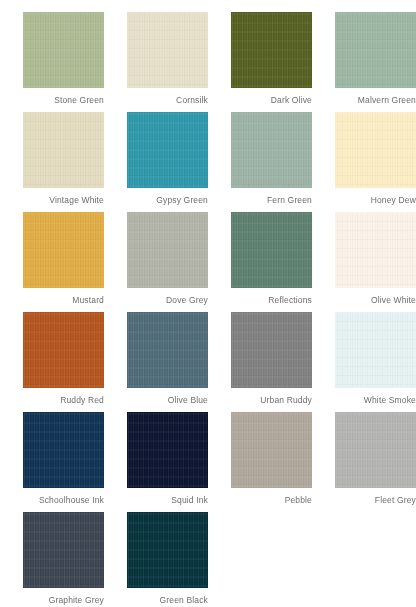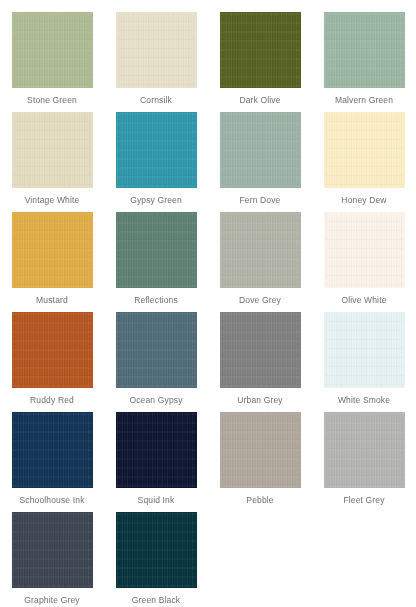--- a/index.html
+++ b/index.html
@@ -23,21 +23,21 @@
     height: 600px;
     box-sizing: border-box;
     padding-top: 12px;
   }
   .swatch-cell {
     position: relative;
     width: 104px;
     height: 100px;
     display: flex;
     flex-direction: column;
-    align-items: center;
+    align-items: flex-end;
   }
   .swatch-chip {
     position: relative;
     width: 81px;
     height: 76px;
     overflow: hidden;
     border: 1px solid rgba(255,255,255,0.0);
     box-sizing: border-box;
   }
   
@@ -107,53 +107,53 @@
     <div class="swatch-cell">
       <div class="swatch-chip" style="background-color: rgb(227, 220, 192);"></div>
       <div class="swatch-label">Vintage White</div>
     </div>
     <div class="swatch-cell">
       <div class="swatch-chip" style="background-color: rgb(46, 151, 171);"></div>
       <div class="swatch-label">Gypsy Green</div>
     </div>
     <div class="swatch-cell">
       <div class="swatch-chip" style="background-color: rgb(156, 179, 166);"></div>
-      <div class="swatch-label">Fern Dove</div>
+      <div class="swatch-label">Fern Green</div>
     </div>
     <div class="swatch-cell">
       <div class="swatch-chip" style="background-color: rgb(251, 238, 196);"></div>
       <div class="swatch-label">Honey Dew</div>
     </div>
     <div class="swatch-cell">
       <div class="swatch-chip" style="background-color: rgb(224, 172, 69);"></div>
       <div class="swatch-label">Mustard</div>
     </div>
     <div class="swatch-cell">
+      <div class="swatch-chip" style="background-color: rgb(179, 180, 168);"></div>
+      <div class="swatch-label">Dove Grey</div>
+    </div>
+    <div class="swatch-cell">
       <div class="swatch-chip" style="background-color: rgb(93, 128, 112);"></div>
       <div class="swatch-label">Reflections</div>
-    </div>
-    <div class="swatch-cell">
-      <div class="swatch-chip" style="background-color: rgb(179, 180, 168);"></div>
-      <div class="swatch-label">Dove Grey</div>
     </div>
     <div class="swatch-cell">
       <div class="swatch-chip" style="background-color: rgb(251, 243, 233);"></div>
       <div class="swatch-label">Olive White</div>
     </div>
     <div class="swatch-cell">
       <div class="swatch-chip" style="background-color: rgb(180, 85, 31);"></div>
       <div class="swatch-label">Ruddy Red</div>
     </div>
     <div class="swatch-cell">
       <div class="swatch-chip" style="background-color: rgb(79, 107, 120);"></div>
-      <div class="swatch-label">Ocean Gypsy</div>
+      <div class="swatch-label">Olive Blue</div>
     </div>
     <div class="swatch-cell">
       <div class="swatch-chip" style="background-color: rgb(128, 128, 128);"></div>
-      <div class="swatch-label">Urban Grey</div>
+      <div class="swatch-label">Urban Ruddy</div>
     </div>
     <div class="swatch-cell">
       <div class="swatch-chip" style="background-color: rgb(230, 242, 243);"></div>
       <div class="swatch-label">White Smoke</div>
     </div>
     <div class="swatch-cell">
       <div class="swatch-chip" style="background-color: rgb(16, 50, 84);"></div>
       <div class="swatch-label">Schoolhouse Ink</div>
     </div>
     <div class="swatch-cell">

